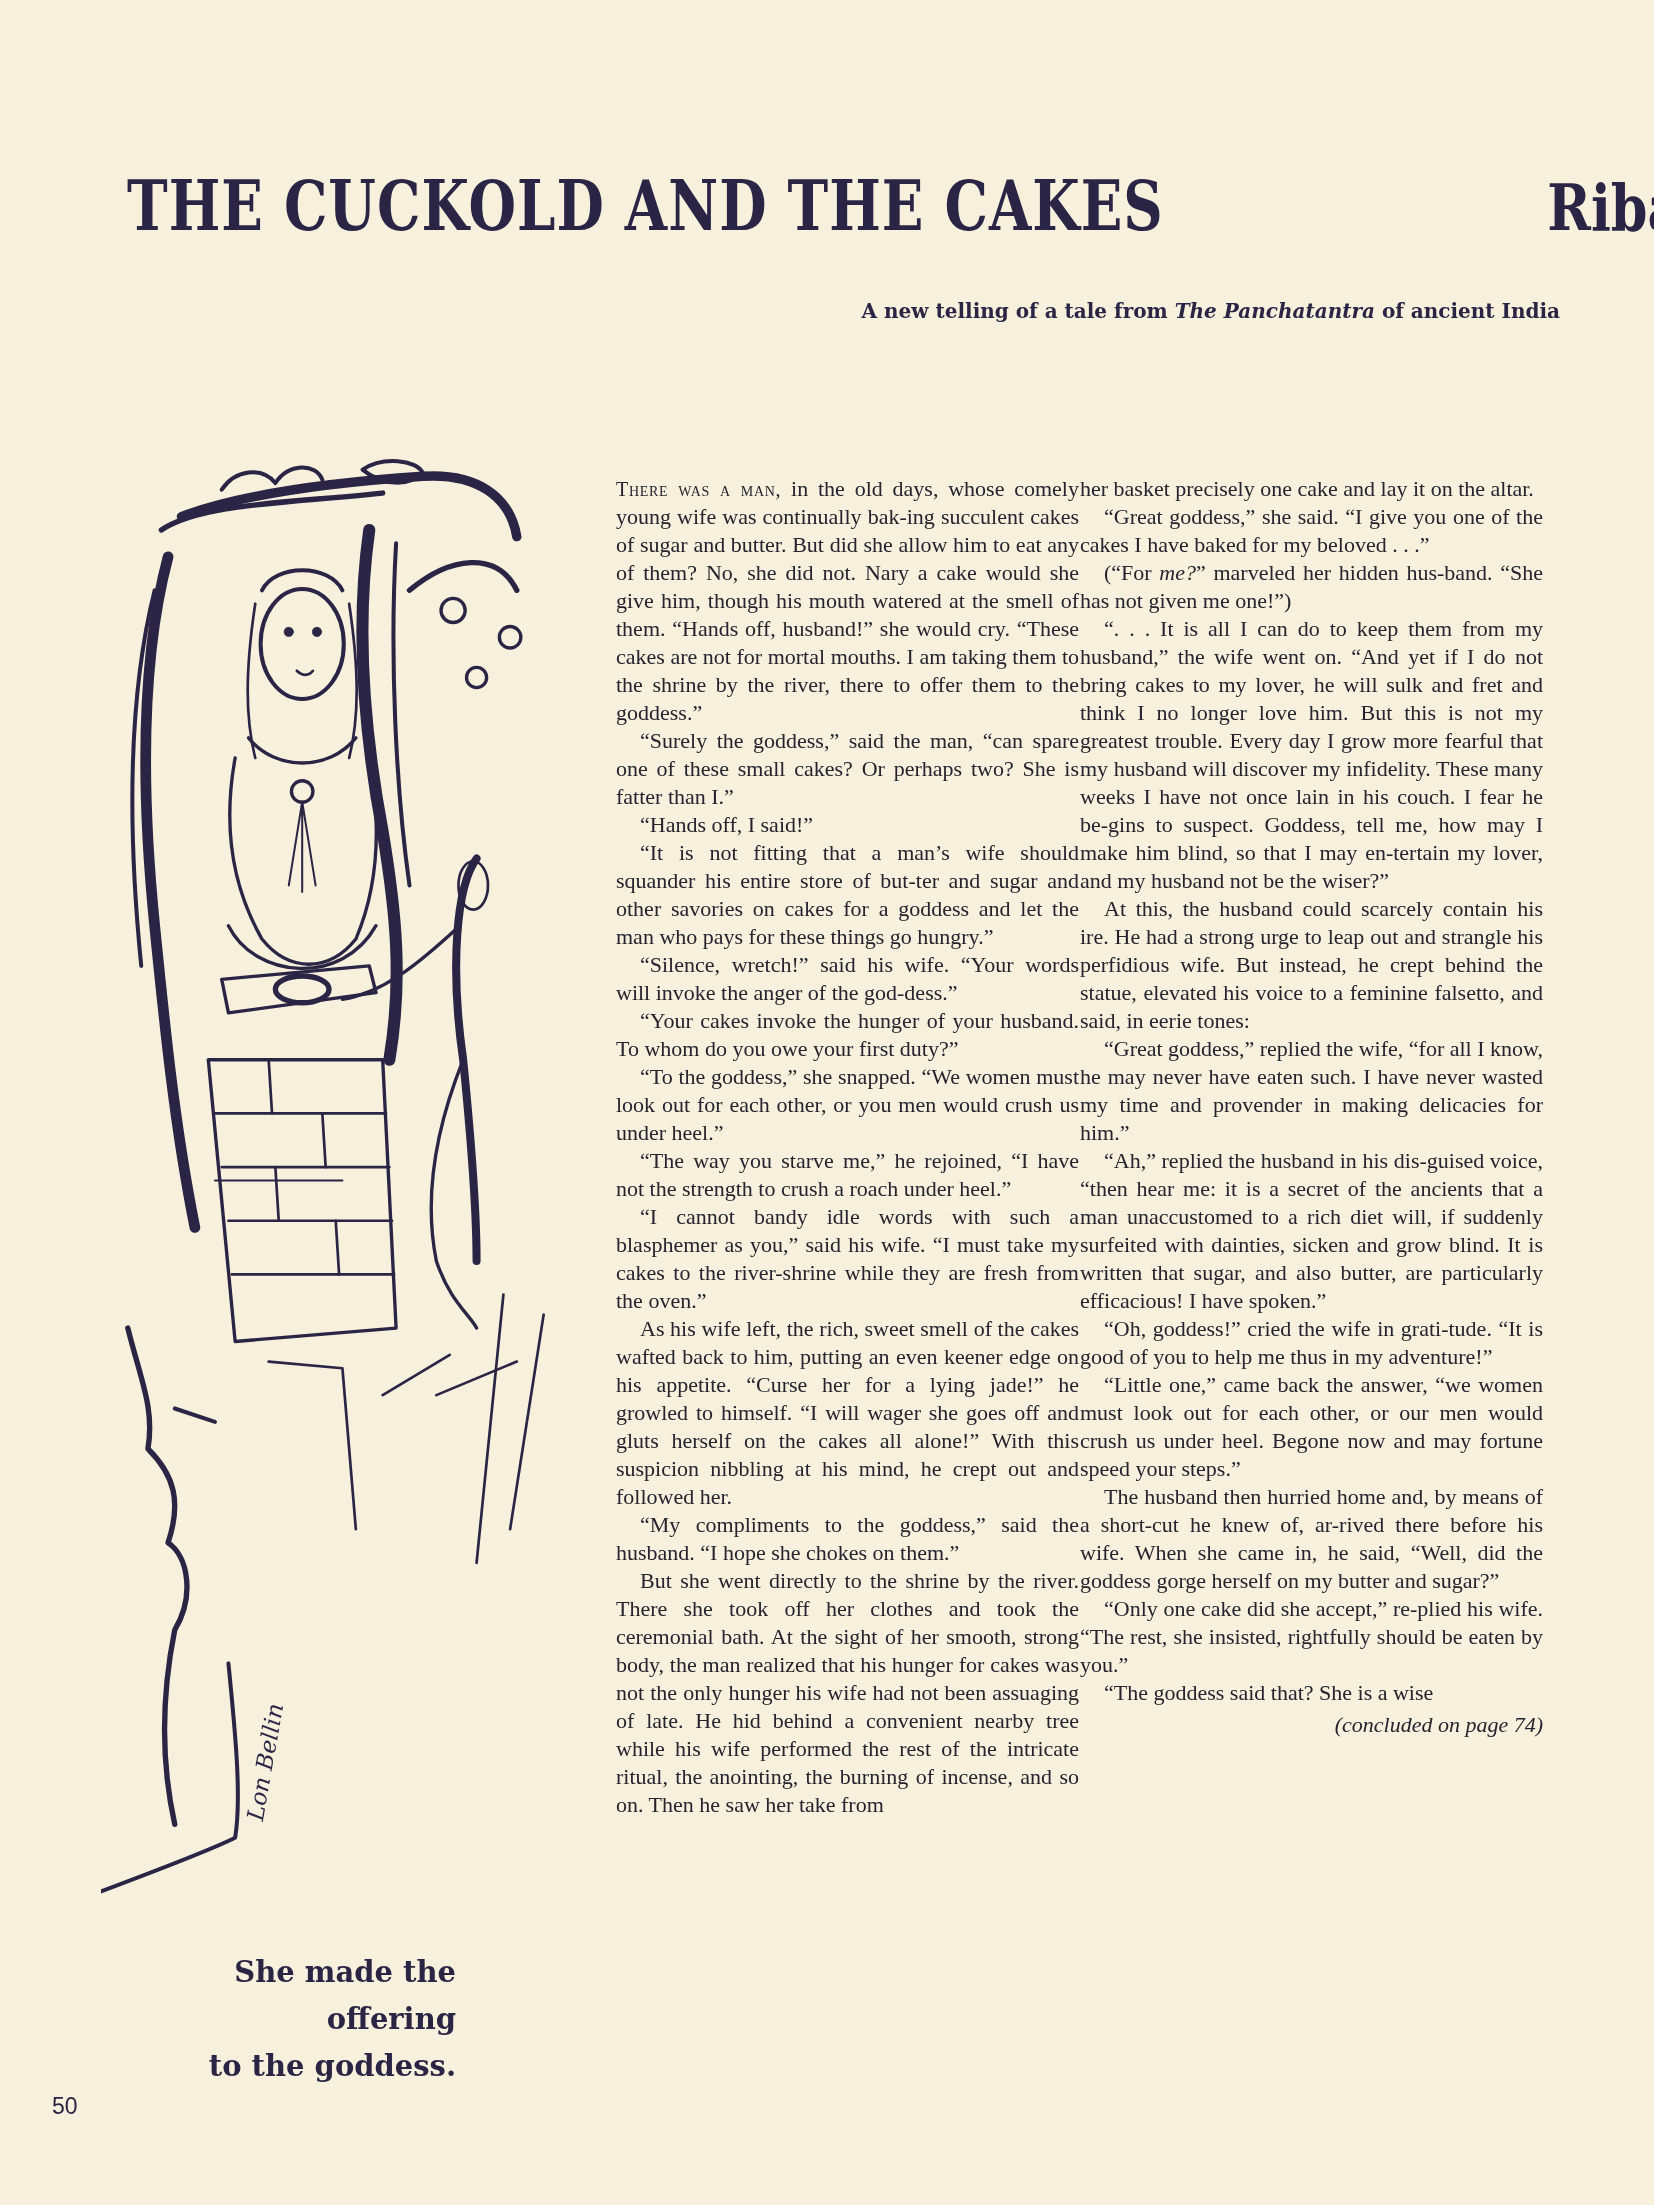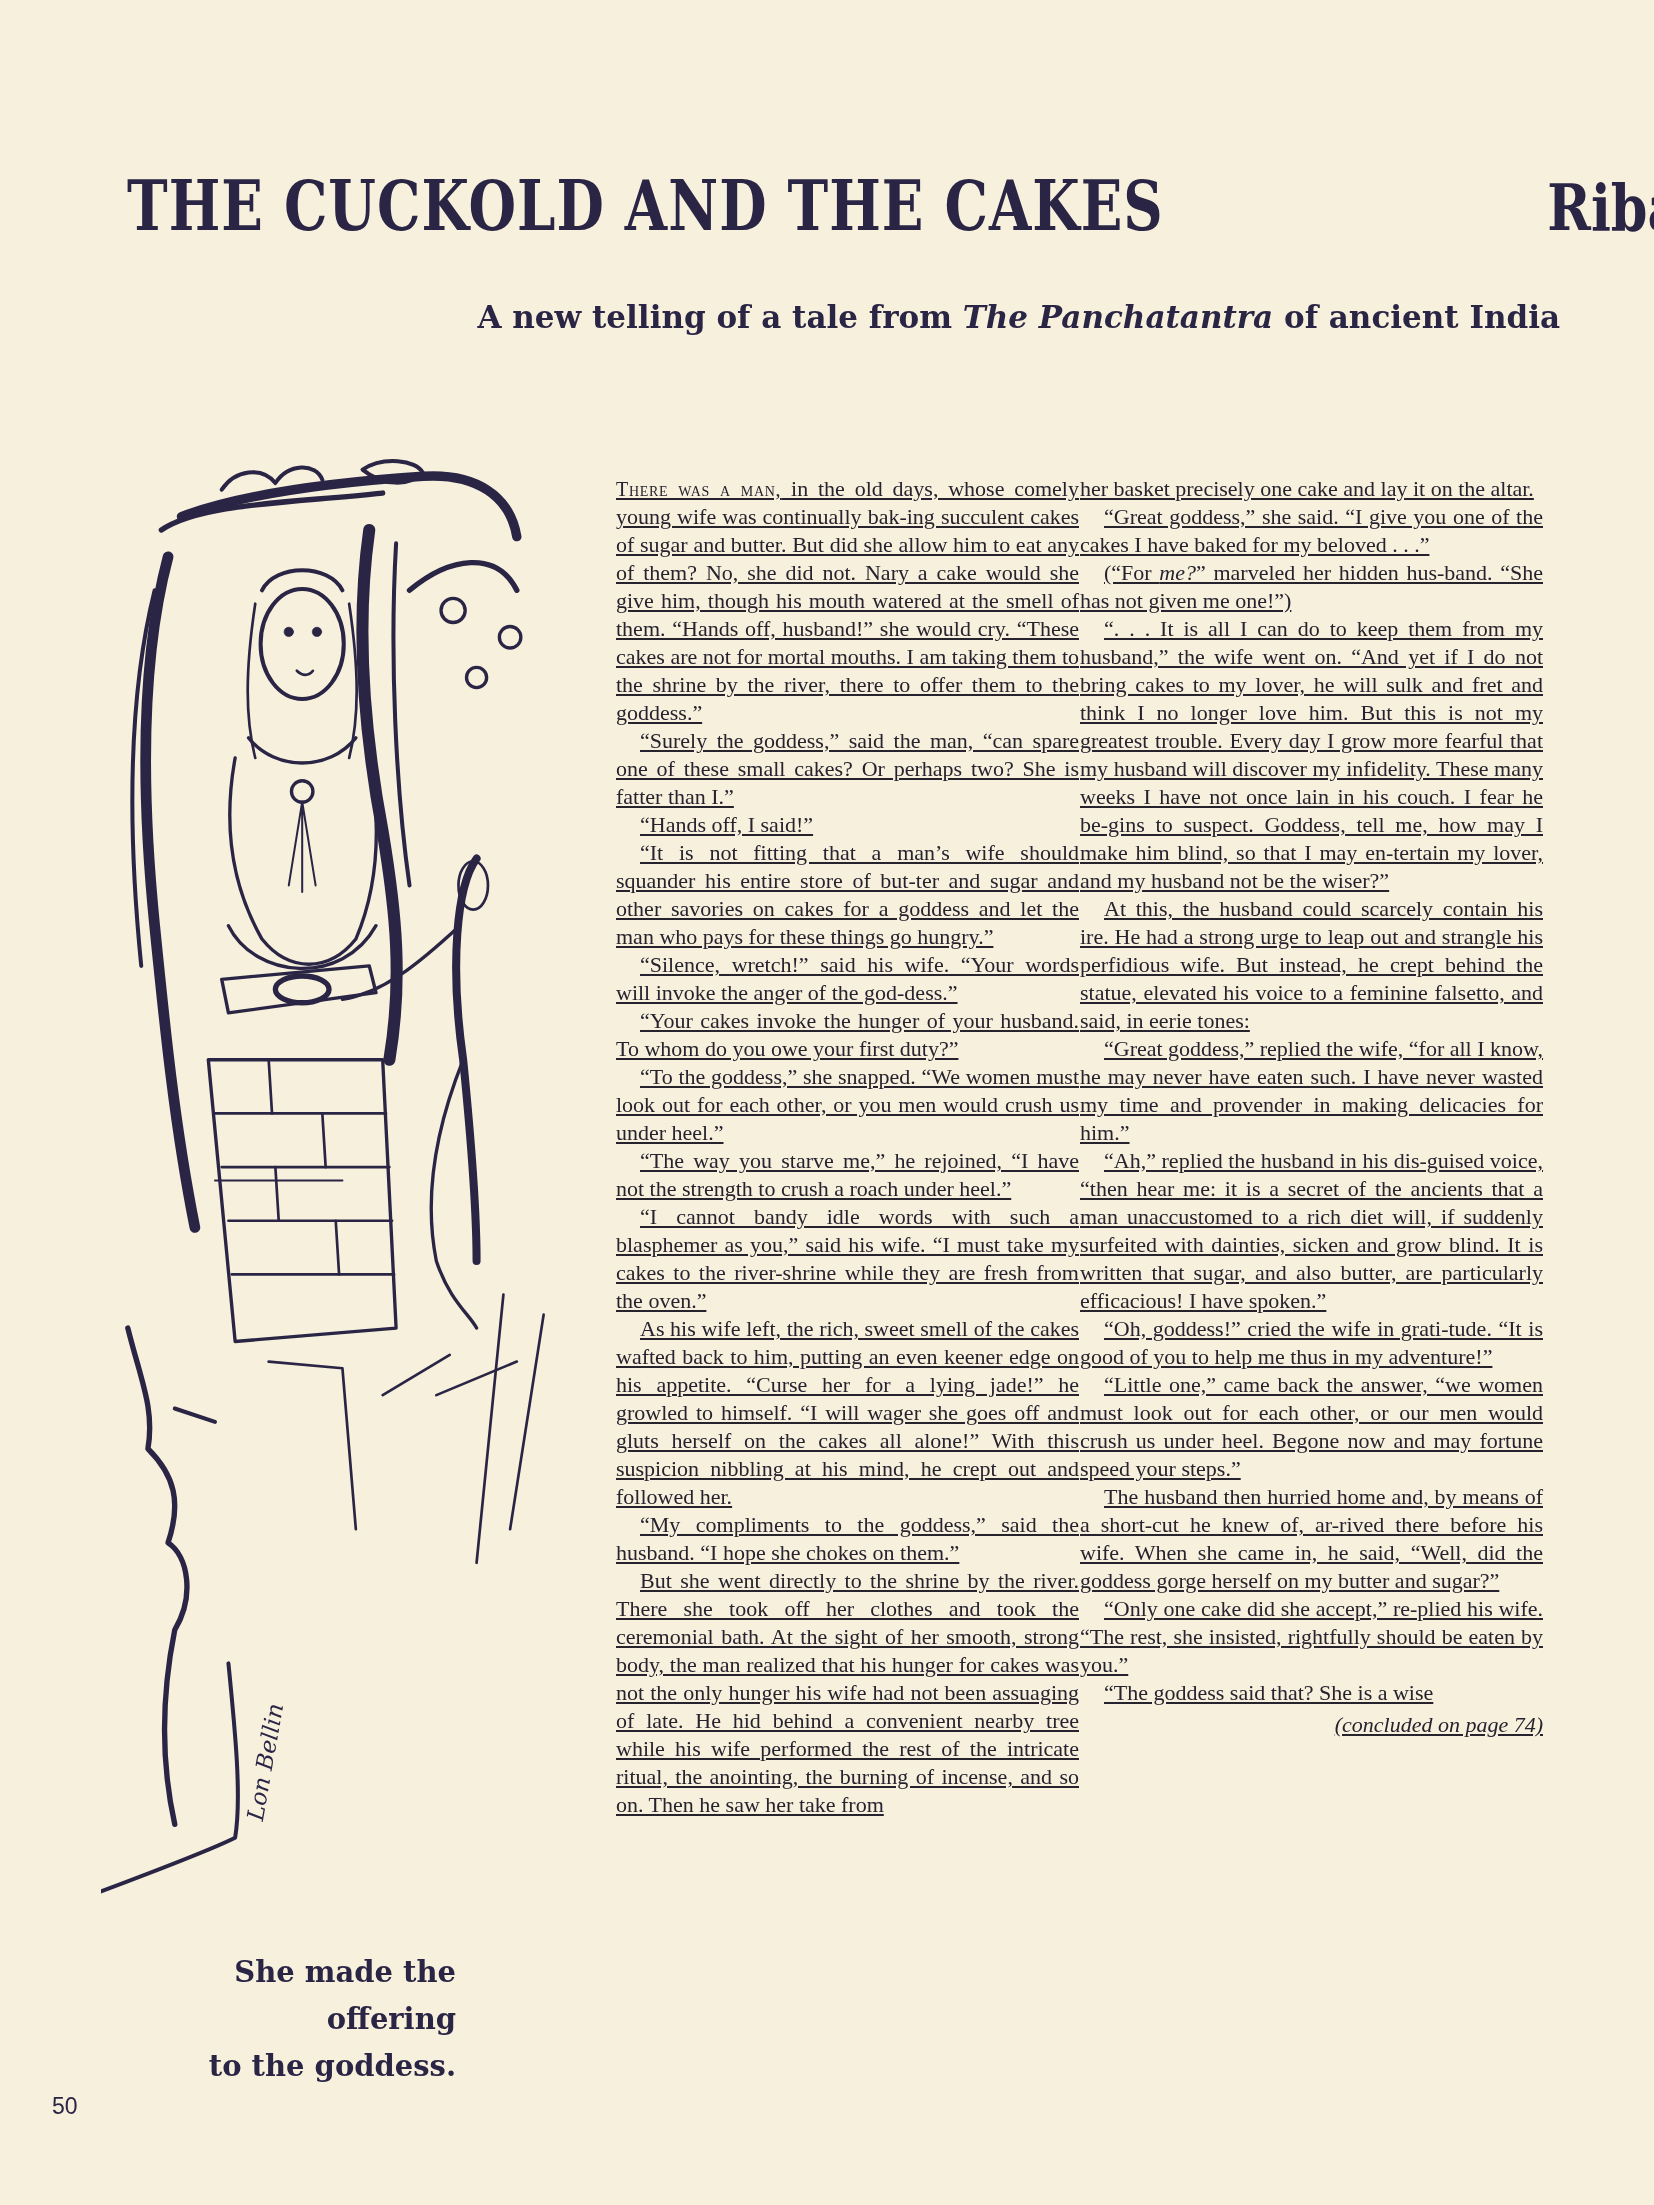--- a/index.html
+++ b/index.html
@@ -31,21 +31,21 @@
       font-size: 64px;
       color: #2b2545;
       transform: scaleX(0.82);
       transform-origin: right bottom;
       white-space: nowrap;
     }
     .subtitle {
       position: absolute; right: 94px; top: 299px;
       font-family: "DejaVu Serif", serif;
       font-weight: bold;
-      font-size: 31px;
+      font-size: 20px;
       color: #2b2545;
       white-space: nowrap;
     }
     .subtitle em { font-style: italic; }
 
     .illustration {
       position: absolute; left: 101px; top: 456px; width: 503px; height: 1449px;
     }
     .illustration svg { width: 100%; height: 100%; }
 
@@ -65,21 +65,20 @@
       color: #2b2545;
     }
 
     .column {
       position: absolute; top: 475px; width: 463px;
       font-size: 22px;
       line-height: 28px;
       text-align: justify;
       hyphens: manual;
       color: #26222e;
-      text-decoration: underline;
     }
     .col-1 { left: 616px; }
     .col-2 { left: 1080px; }
     .column p { margin: 0; text-indent: 24px; }
     .column p.first { text-indent: 0; }
     .smallcaps { font-variant: small-caps; font-size: 20px; letter-spacing: 0.7px; }
     .continued {
       text-align: right; font-style: italic; margin-top: 4px;
     }
   </style>

